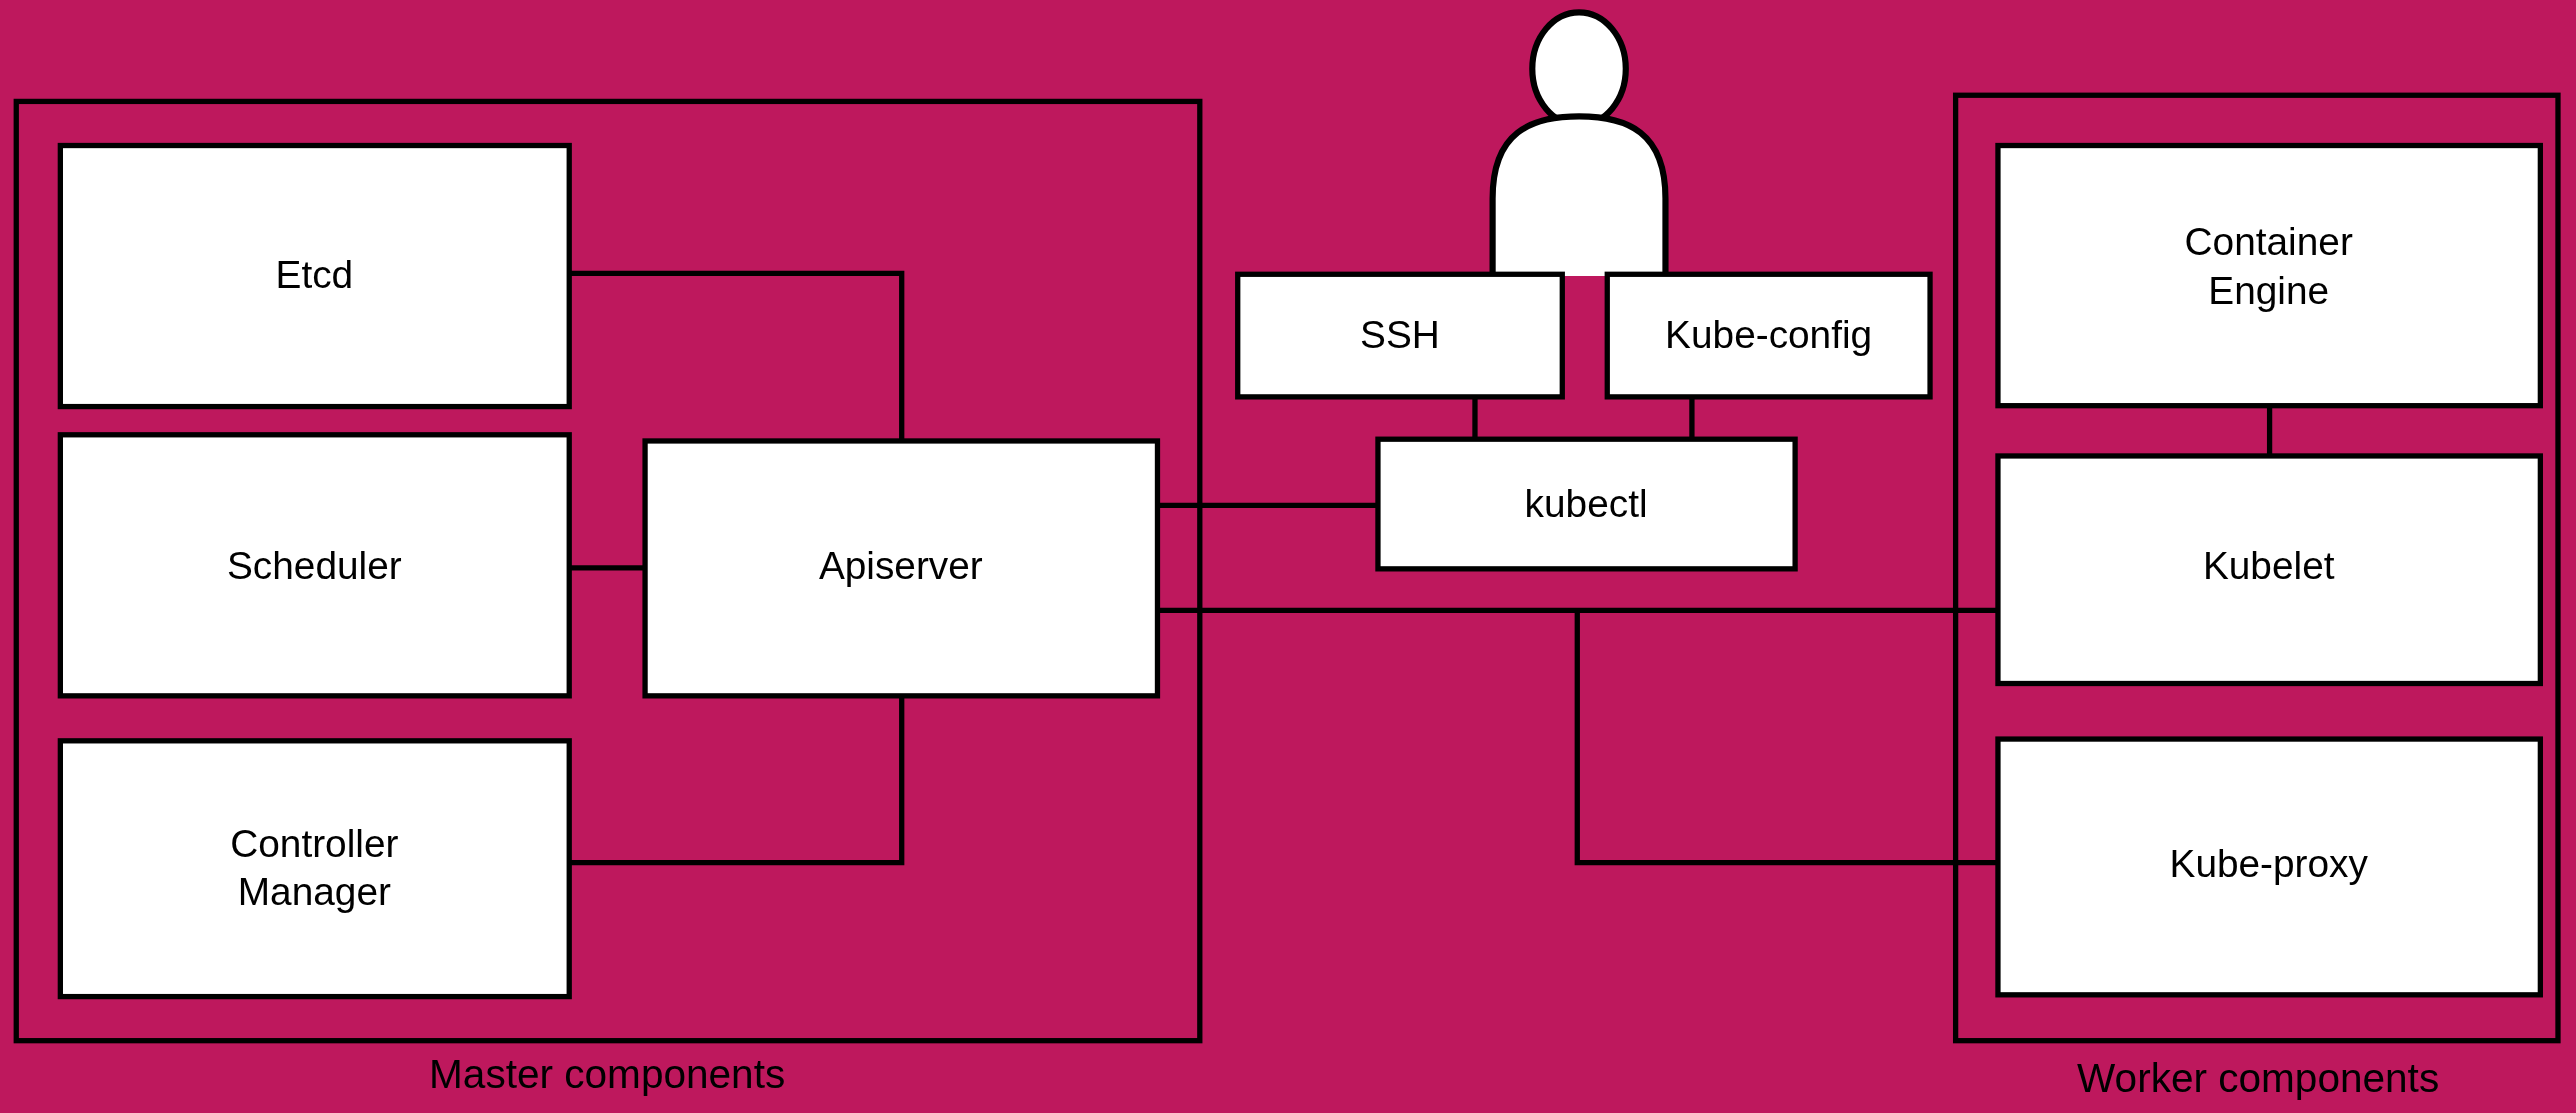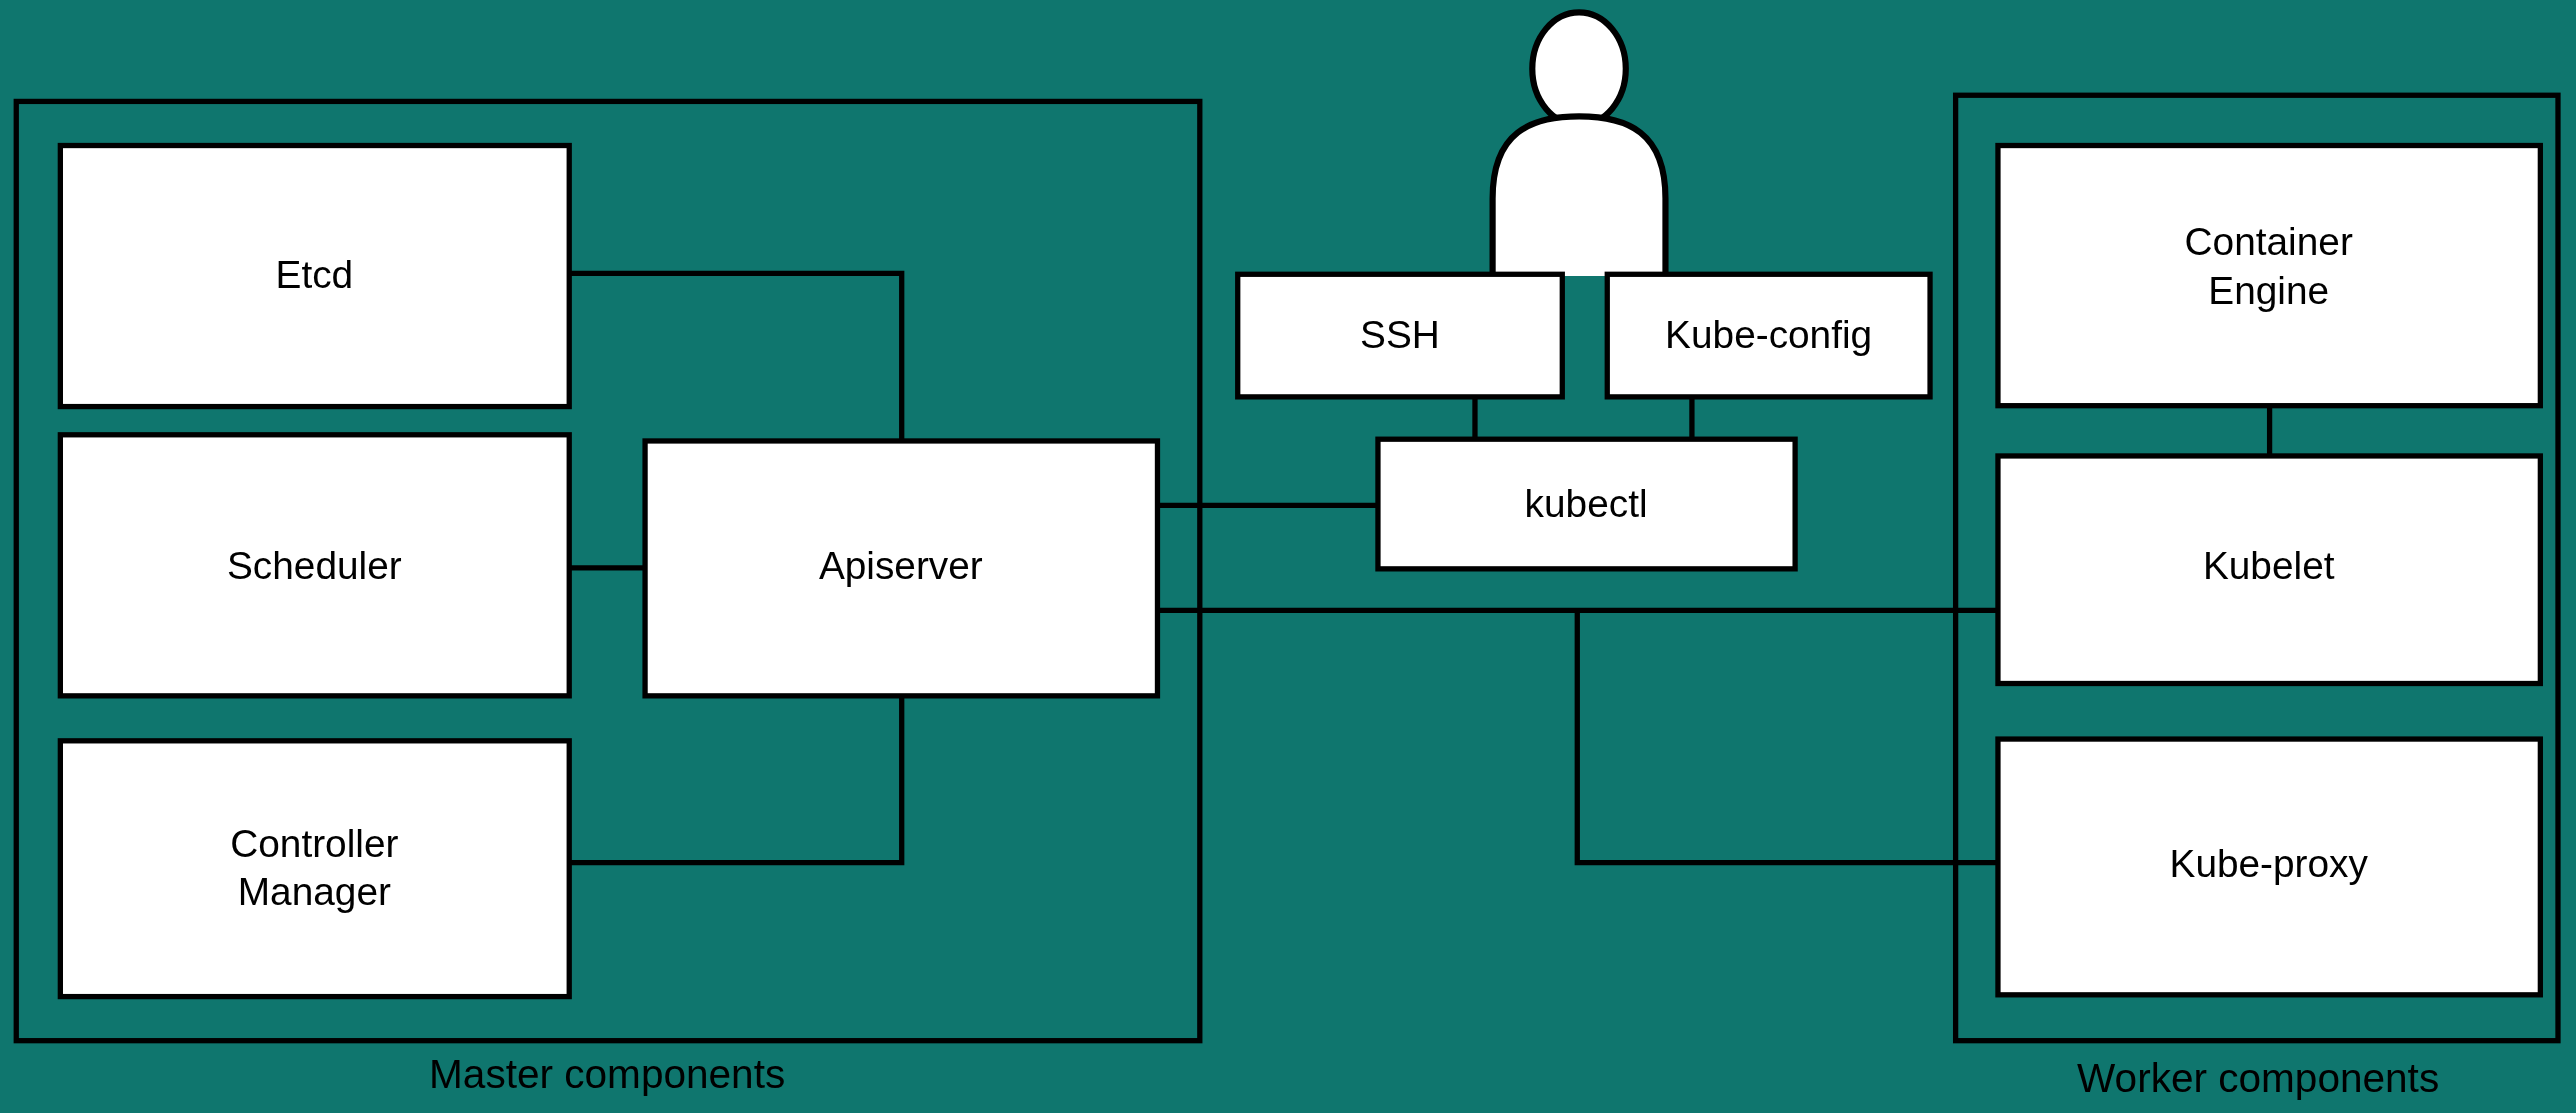--- a/index.html
+++ b/index.html
@@ -11,21 +11,21 @@
   body {
     font-family: "Liberation Sans", sans-serif;
     width: 2576px;
     height: 1113px;
     overflow: hidden;
   }
   #diagram-root {
     position: relative;
     width: 2576px;
     height: 1113px;
-    background: #0f766e;
+    background: #be185d;
   }
   svg.diagram-canvas {
     display: block;
     width: 2576px;
     height: 1113px;
   }
   .node-rect {
     fill: #ffffff;
     stroke: #000000;
     stroke-width: 6;

